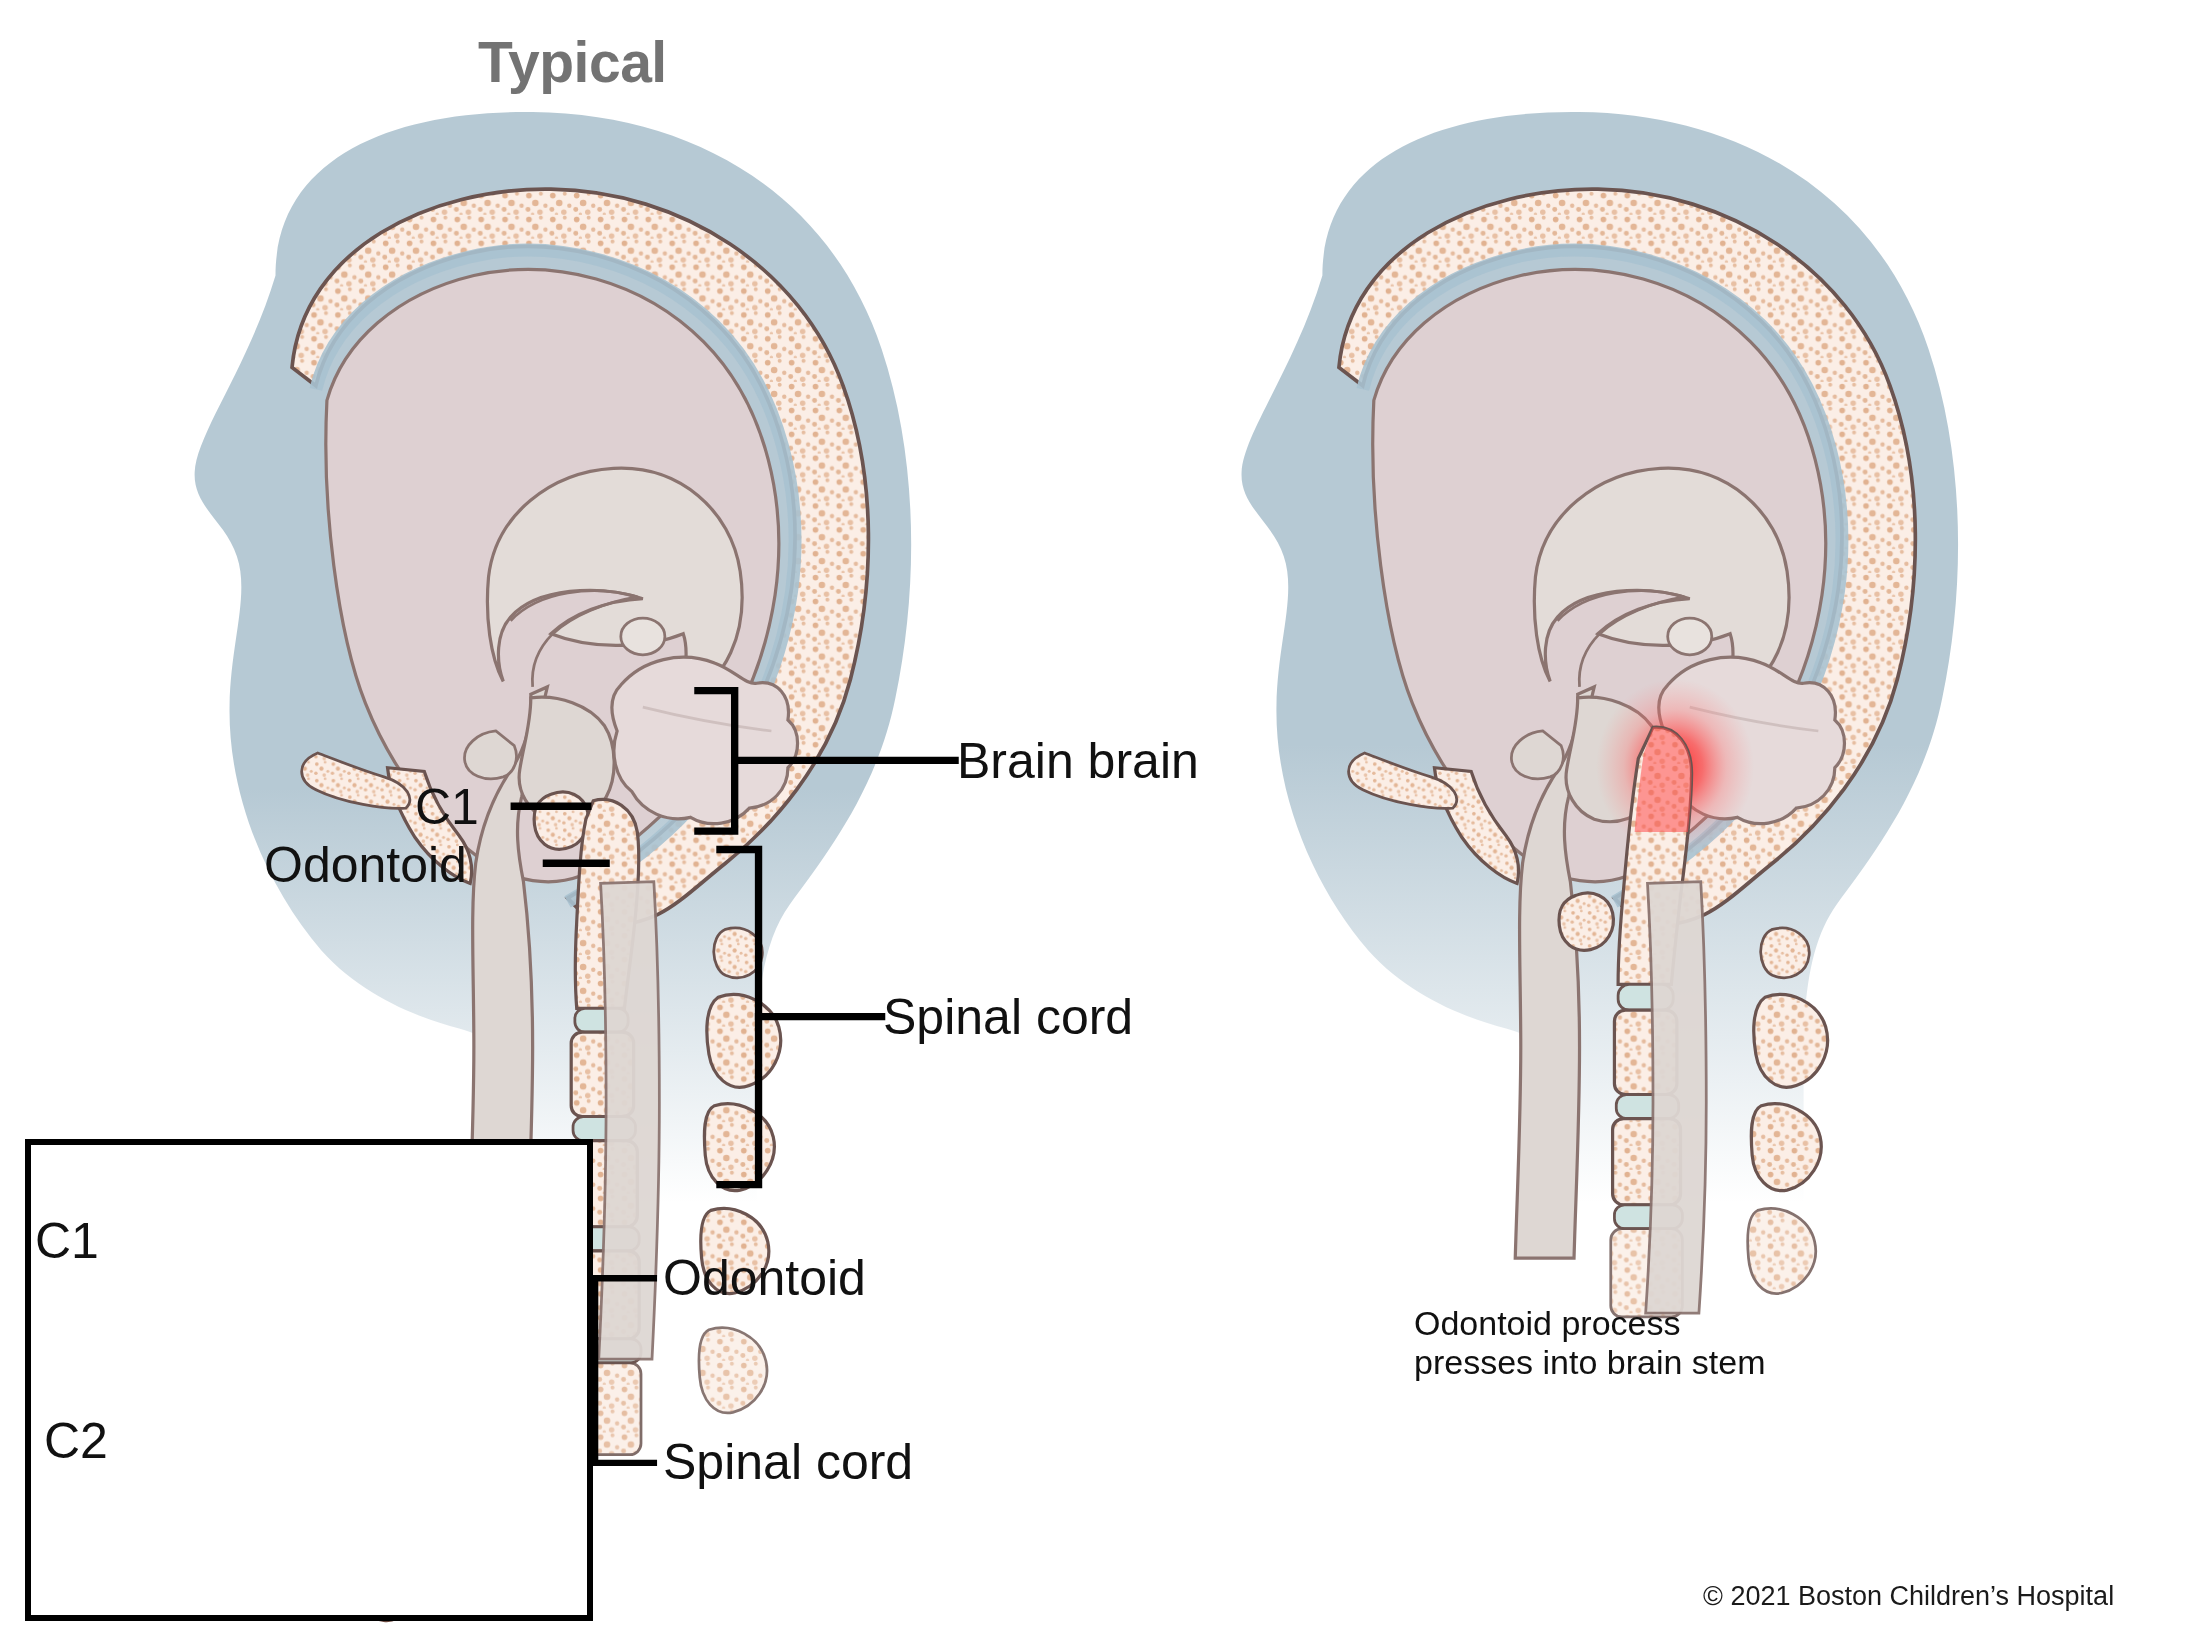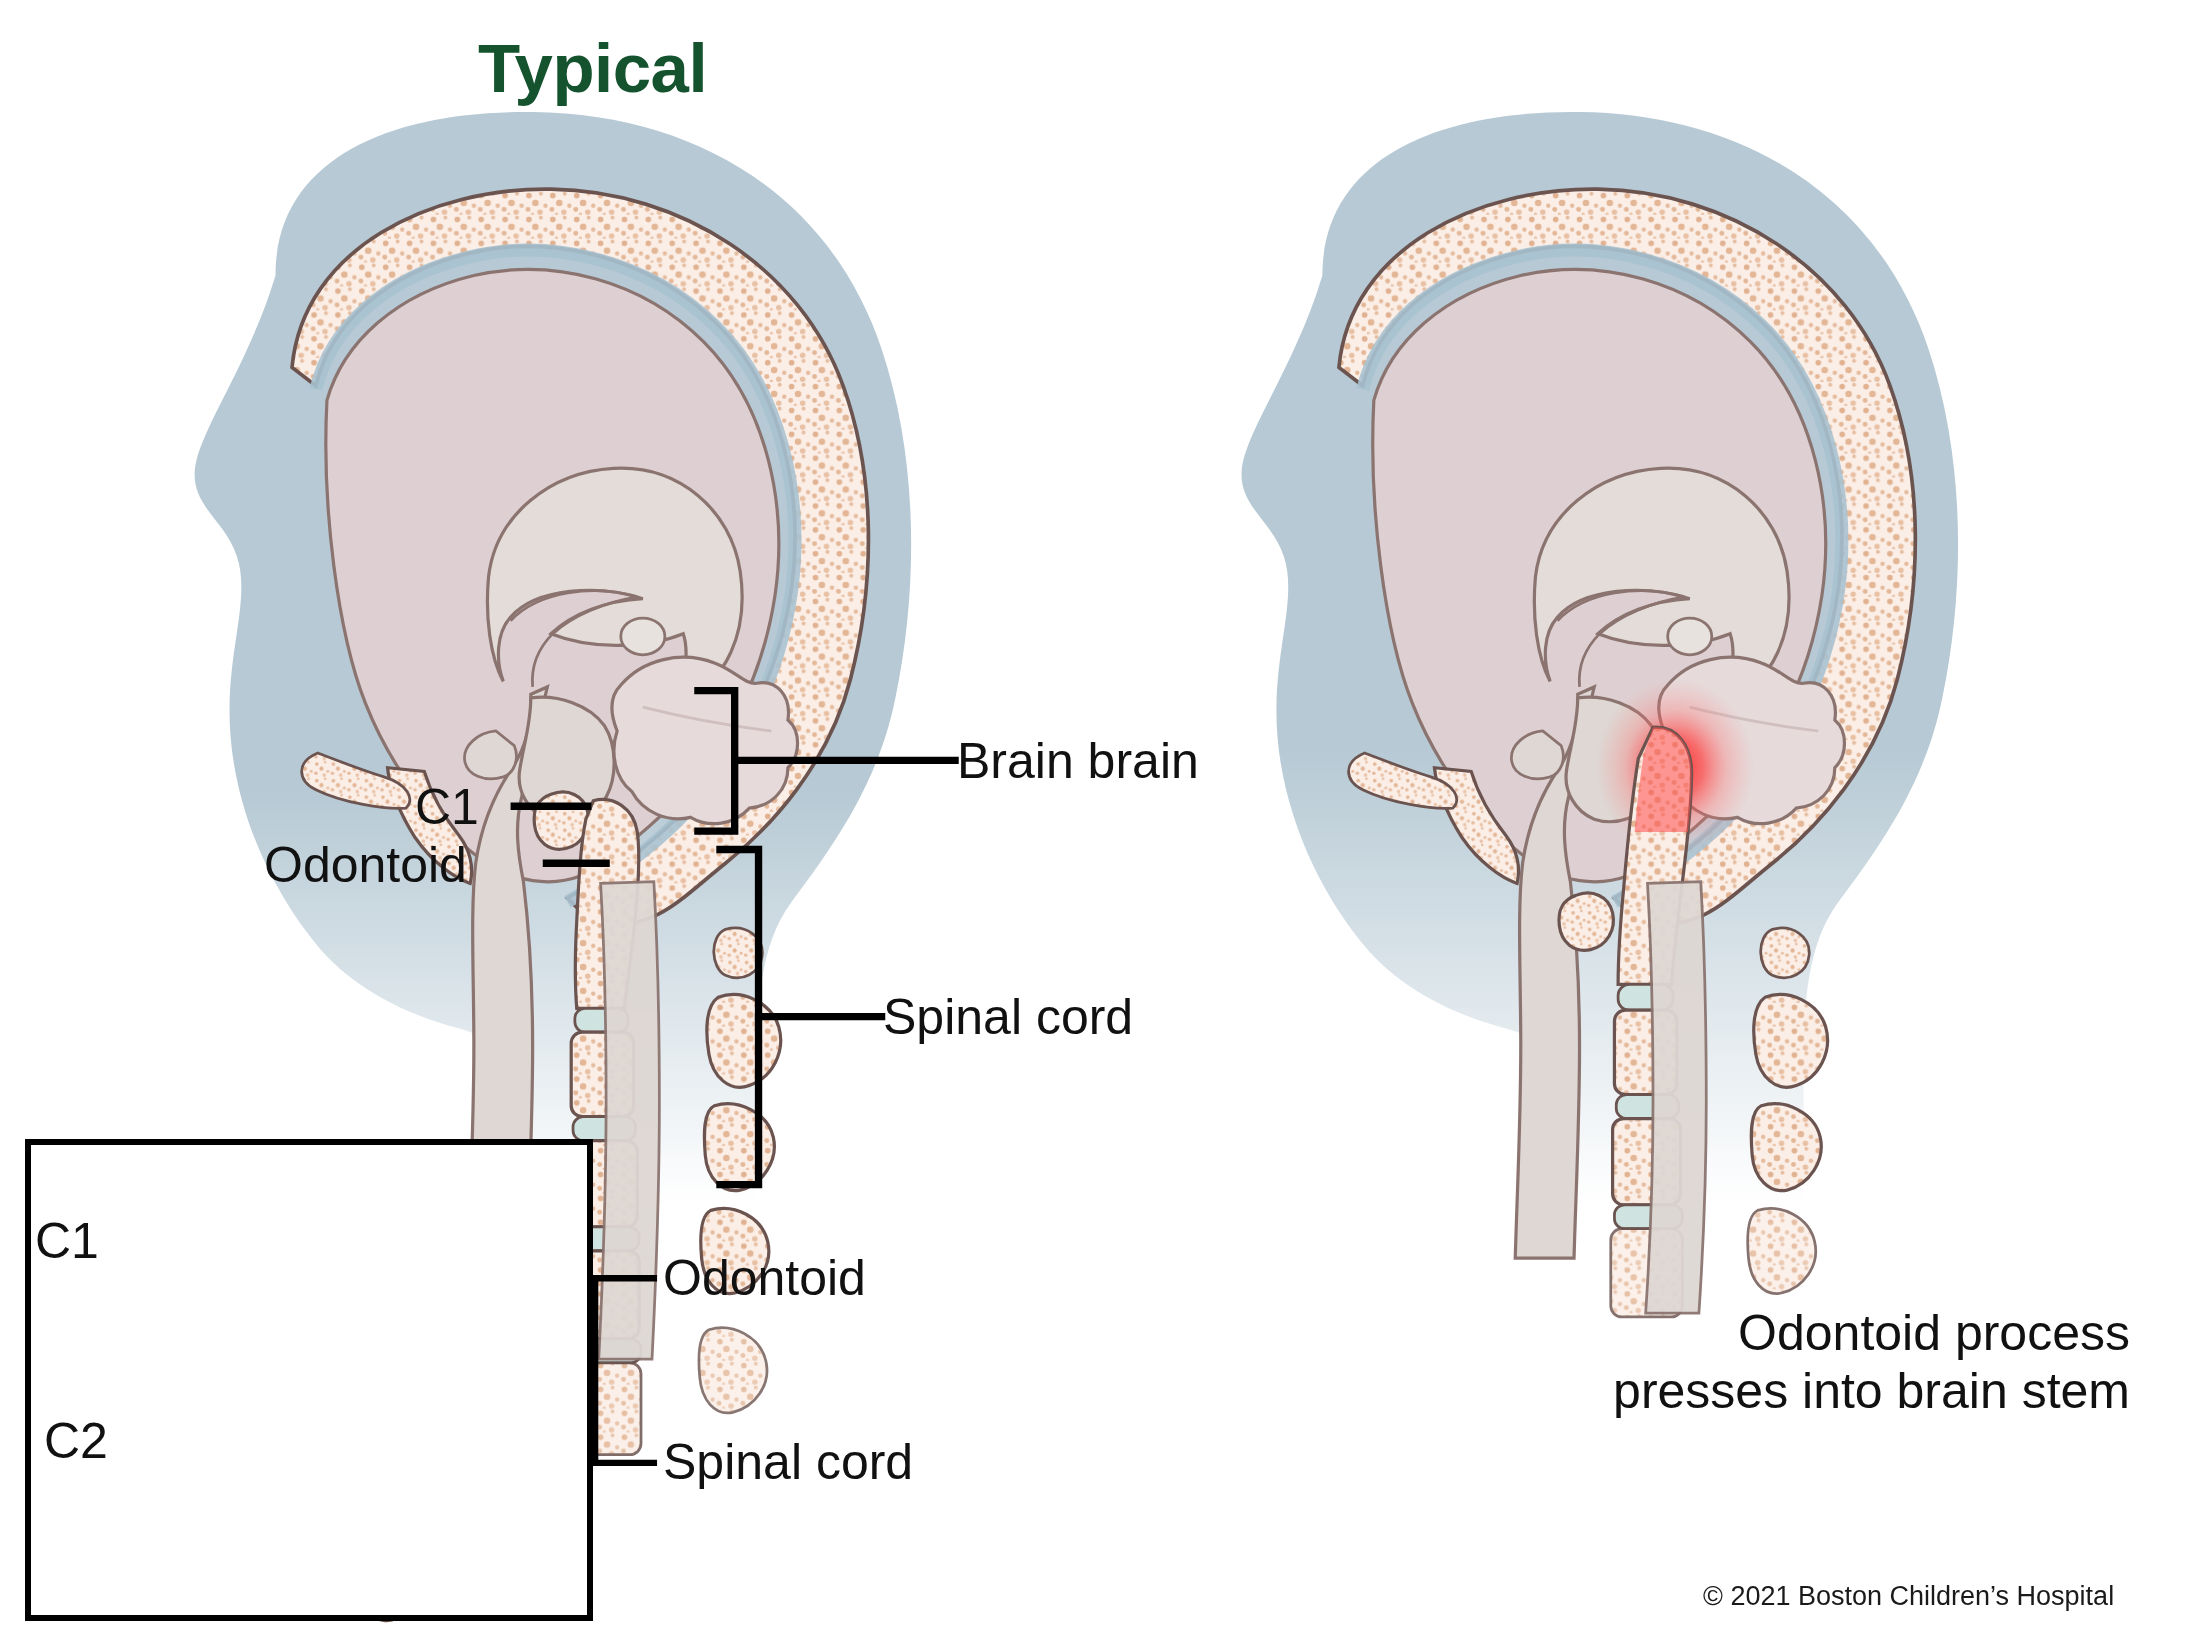--- a/index.html
+++ b/index.html
@@ -11,43 +11,43 @@
     position: relative;
     width: 2204px;
     height: 1653px;
     background: #ffffff;
     overflow: hidden;
     font-family: "Liberation Sans", sans-serif;
     color: #000000;
   }
   .panel-title {
     position: absolute;
-    font-size: 69px;
+    font-size: 57px;
     font-weight: 700;
     letter-spacing: -0.5px;
     white-space: nowrap;
-    color: #14532d;
+    color: #737373;
   }
   #title-typical { left: 478px; top: 29px; }
   #title-basilar { left: 1364px; top: 29px; }
 
   .callout-label {
     position: absolute;
     font-size: 50px;
     font-weight: 400;
     white-space: nowrap;
     color: #111111;
     letter-spacing: 0px;
   }
 
   .caption {
     position: absolute;
-    font-size: 50px;
+    font-size: 34px;
     line-height: 1.16;
-    text-align: right;
+    text-align: left;
     white-space: pre-line;
     color: #111111;
   }
 
   .copyright {
     position: absolute;
     font-size: 27px;
     white-space: nowrap;
     color: #1a1a1a;
   }

